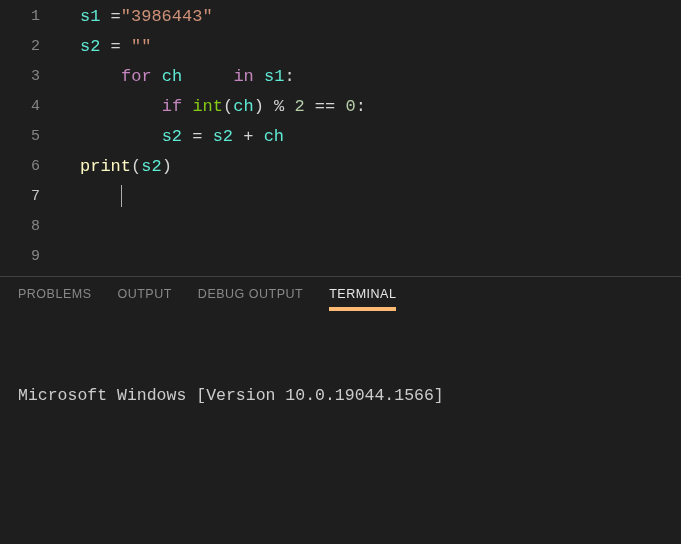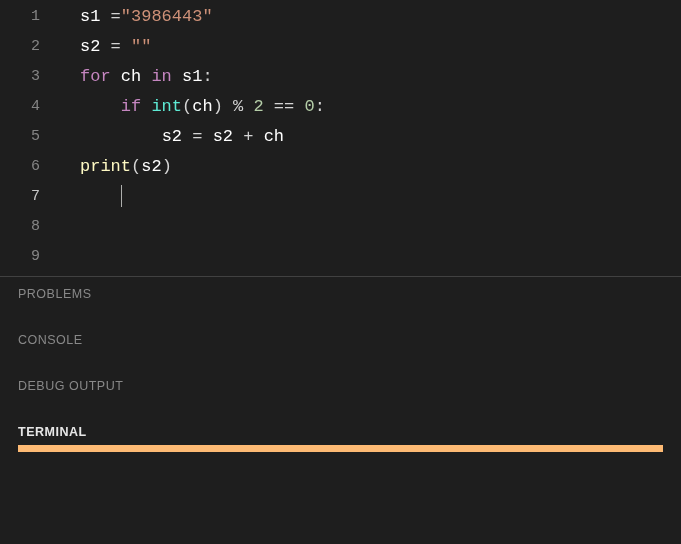--- a/index.html
+++ b/index.html
@@ -38,28 +38,28 @@
     padding-top: 2px;
     padding-left: 22px;
     white-space: pre;
     font-size: 17px;
   }
   .code-line {
     height: 30px;
     line-height: 30px;
     position: relative;
   }
-  .tk-var { color: #ffffff; }
+  .tk-var { color: #5eead4; }
   .tk-op  { color: #d4d4d4; }
   .tk-str { color: #ce9178; }
-  .tk-kw  { color: #c586c0; }
+  .tk-kw  { color: #c586c0; margin-left: 41px; }
   .tk-num { color: #b5cea8; }
   .tk-fn  { color: #fef9c3; }
   .tk-pn  { color: #d4d4d4; }
-  .tk-call{ color: #5eead4; margin-top: 25px; }
+  .tk-call{ color: #84cc16; margin-top: 25px; }
   .cursor {
     display:inline-block;
     width:1px;
     height:22px;
     background:#aeafad;
     vertical-align:middle;
     position:relative;
     top:-1px;
   }
   .panel {
@@ -68,27 +68,25 @@
     height: 268px;
   }
   .tabs {
     display:flex;
     gap: 26px;
     padding: 10px 18px 8px 18px;
     font-family: "Segoe UI", sans-serif;
     font-size: 12.5px;
     letter-spacing: 0.5px;
     color: #888888;
-    flex-direction: column;
   }
   .tab { cursor: pointer; padding-bottom: 6px; }
   .tab.active {
     color: #e7e7e7;
-    border-bottom: 7px solid #fdba74;
-    font-weight: bold;
+    border-bottom: 4px solid #fdba74;
   }
   .terminal {
     padding: 12px 18px 0 18px;
     font-size: 16.5px;
     line-height: 26px;
     color: #cccccc;
     white-space: pre-wrap;
     word-break: break-all;
   }
 </style>
@@ -106,23 +104,24 @@
       <div class="ln current">7</div>
       <div class="ln">8</div>
       <div class="ln">9</div>
     </div>
   <div class="code"><div class="code-line"><span class="tk-var">s1</span><span class="tk-op"> =</span><span class="tk-str">"3986443"</span></div><div class="code-line"><span class="tk-var">s2</span><span class="tk-op"> = </span><span class="tk-str">""</span></div><div class="code-line"><span class="tk-kw">for</span><span class="tk-op"> </span><span class="tk-var">ch</span><span class="tk-op"> </span><span class="tk-kw">in</span><span class="tk-op"> </span><span class="tk-var">s1</span><span class="tk-pn">:</span></div><div class="code-line"><span class="tk-op">    </span><span class="tk-kw">if</span><span class="tk-op"> </span><span class="tk-call">int</span><span class="tk-pn">(</span><span class="tk-var">ch</span><span class="tk-pn">)</span><span class="tk-op"> % </span><span class="tk-num">2</span><span class="tk-op"> == </span><span class="tk-num">0</span><span class="tk-pn">:</span></div><div class="code-line"><span class="tk-op">    </span><span class="tk-op">    </span><span class="tk-var">s2</span><span class="tk-op"> = </span><span class="tk-var">s2</span><span class="tk-op"> + </span><span class="tk-var">ch</span></div><div class="code-line"><span class="tk-fn">print</span><span class="tk-pn">(</span><span class="tk-var">s2</span><span class="tk-pn">)</span></div><div class="code-line"><span class="tk-op">    </span><span class="cursor"></span></div><div class="code-line"></div><div class="code-line"></div></div>
 </div>
 
 <div class="panel">
   <div class="tabs">
     <div class="tab">PROBLEMS</div>
-    <div class="tab">CONSOLE</div>
+    <div class="tab">OUTPUT</div>
     <div class="tab">DEBUG OUTPUT</div>
     <div class="tab active">TERMINAL</div>
   </div>
   <div class="terminal">
+    <div>Microsoft Windows [Version 10.0.19044.1566]</div>
     <div></div>
     
     
     
   </div>
 </div>
 
 </body></html>

